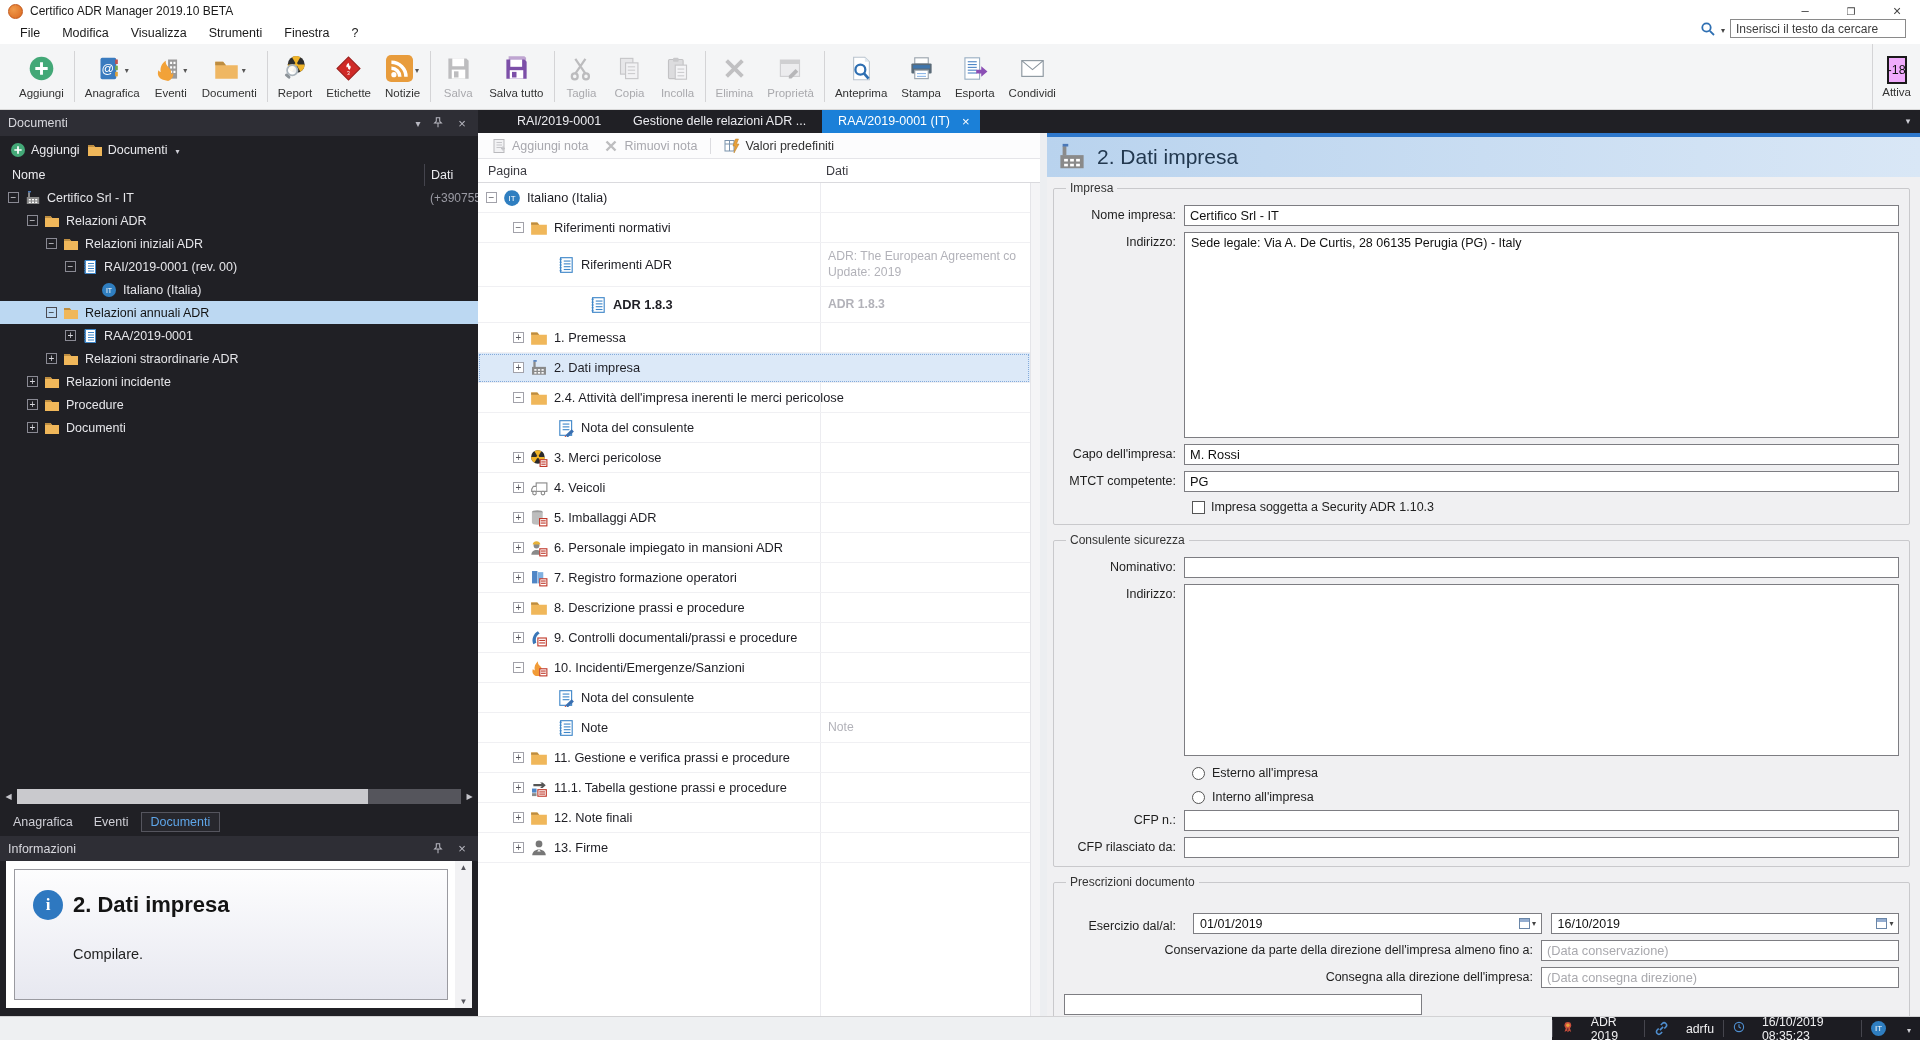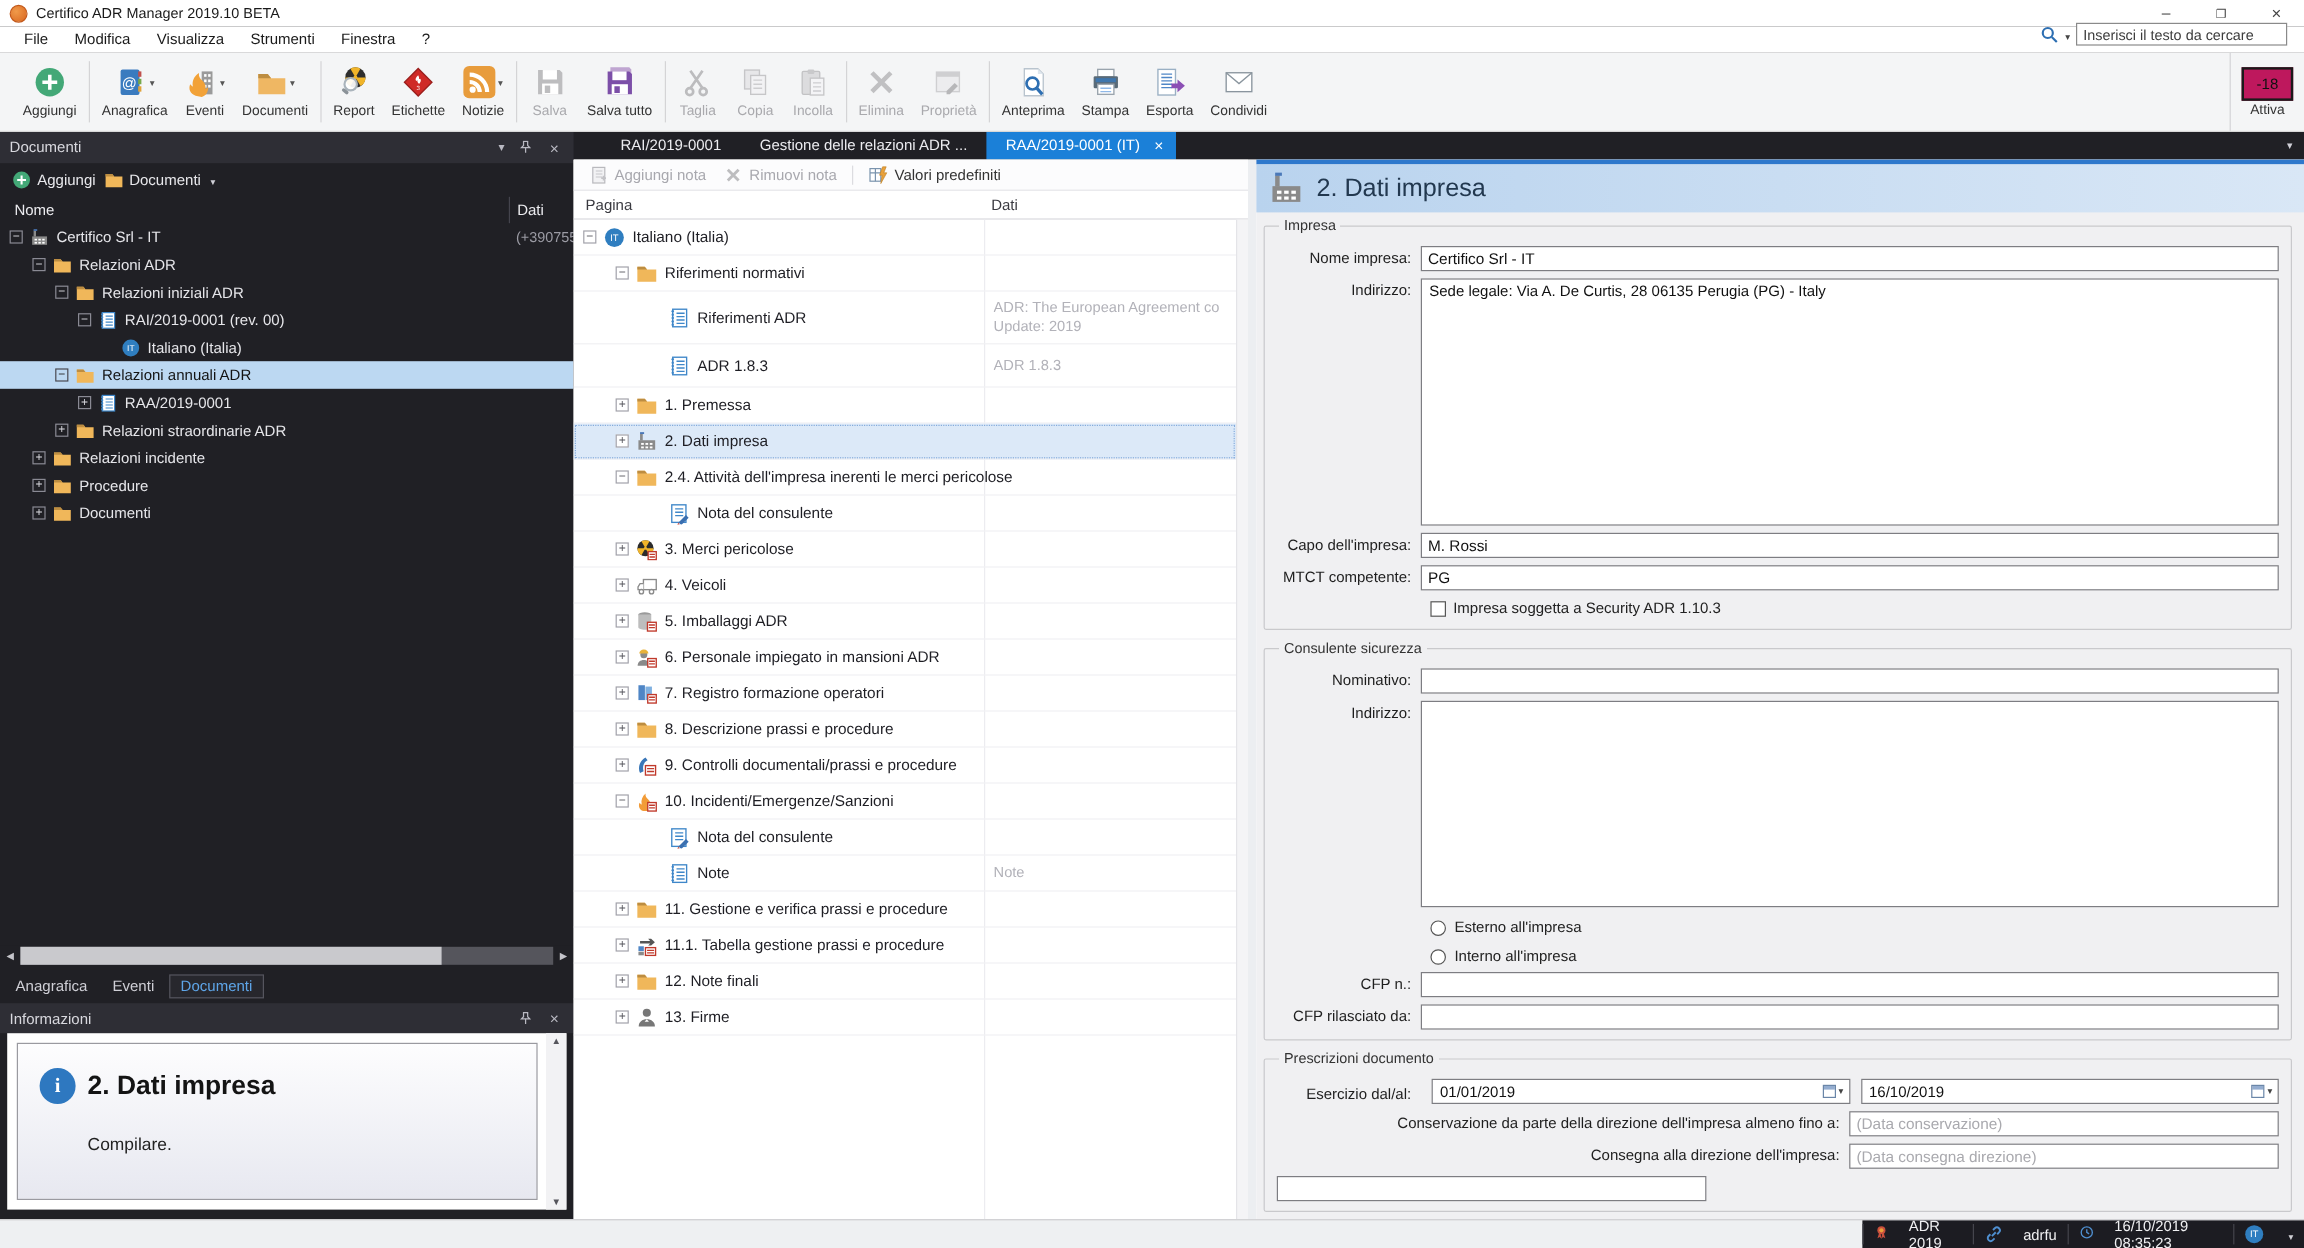--- a/index.html
+++ b/index.html
@@ -38,21 +38,21 @@
     border-bottom:1px solid #d8d8d8; display:flex; align-items:stretch; padding-left:12px; }
   .tb-btn { display:flex; flex-direction:column; align-items:center; justify-content:center;
     padding:3px 7px 4px; min-width:48px; gap:3px; font-size:11.5px; color:#333; }
   .tb-btn.disabled { color:#a9a9ad; }
   .ticon-row { display:flex; align-items:center; gap:2px; height:30px; }
   .ticon { width:27px; height:27px; }
   .tb-dd::after { content:"▾"; font-size:8px; color:#555; }
   .tb-sep { width:1px; background:#d4d4d6; margin:7px 3px; }
   .tb-right { margin-left:auto; display:flex; align-items:center; border-left:1px solid #d4d4d6; }
   .temp-btn { display:flex; flex-direction:column; align-items:center; padding:2px 9px; gap:2px; font-size:11.5px; color:#333; }
-  .temp-badge { width:43px; height:28px; border:2px solid #1a1a1a; background:#be185d;
+  .temp-badge { width:20px; height:28px; border:2px solid #1a1a1a; background:#f0abfc;
     display:flex; align-items:center; justify-content:center; font-size:12.5px; color:#111; }
 
   
   .main { position:absolute; top:110px; left:0; right:0; bottom:24px; background:#202025; }
 
   
   .left-panel { position:absolute; left:0; top:0; width:478px; height:100%; color:#e6e6ea; }
   .dock-header { height:26px; background:#2e2e35; display:flex; align-items:center;
     padding:0 8px; color:#d8d8de; }
   .dock-header .spacer { flex:1; }
@@ -136,21 +136,21 @@
   legend { font-size:12px; color:#333; padding:0 4px; margin-left:2px; }
   .frow { display:flex; align-items:flex-start; margin-top:6px; }
   .flabel { width:120px; flex:0 0 120px; text-align:right; padding:3px 8px 0 0; color:#1e1e1e; }
   .tinput { flex:1; height:21px; border:1px solid #7d7d82; background:#fff; font-size:12.8px;
     padding:0 5px; color:#111; font-family:"Liberation Sans", sans-serif; }
   .tarea { flex:1; border:1px solid #7d7d82; background:#fff; padding:3px 6px; color:#111; }
   .chkrow { margin:8px 0 2px 128px; display:flex; align-items:center; gap:6px; }
   .chk { width:13px; height:13px; border:1px solid #555; background:#fff; flex:0 0 13px; }
   .radiorow { margin:10px 0 0 128px; display:flex; align-items:center; gap:7px; }
   .radio { width:13px; height:13px; border:1px solid #555; border-radius:50%; background:#fff; flex:0 0 13px; }
-  .daterow { display:flex; align-items:center; margin-top:6px; gap:9px; }
+  .daterow { display:flex; align-items:center; margin-top:20px; gap:9px; }
   .date-field { flex:1; height:21px; border:1px solid #7d7d82; background:#fff; display:flex; align-items:center; }
   .date-val { flex:1; padding:0 6px; color:#111; }
   .date-btn { width:26px; height:100%; display:flex; align-items:center; justify-content:center; gap:2px; }
   .date-btn::after { content:"▾"; font-size:8px; color:#444; }
   .cal-ic { width:11px; height:11px; border:1px solid #6a86a8; background:
     linear-gradient(#94add0,#94add0) 0 0/100% 3px no-repeat, #fff; }
   .plabel { flex:1; text-align:right; padding:3px 8px 0 0; color:#1e1e1e; }
   .pinput { flex:0 0 358px; width:358px; }
   .ph-center::placeholder { color:#a9a9ae; opacity:1; }
   .ph-center { text-align:left; }
@@ -790,21 +790,21 @@
                   <circle cx="3.2" cy="13" r="0.9"></circle>
                 </g>
               </svg>
             </span>
             <span>Riferimenti ADR</span>
             <div class="mid-dati">
               <div>ADR: The European Agreement co</div>
               <div>Update: 2019</div>
             </div>
           </div>
-          <div class="mid-row" style="height: 36px; padding-left: 62px;">
+          <div class="mid-row" style="height: 36px; padding-left: 94px; font-weight: bold;">
             <span class="exp-spacer"></span>
             <span class="row-icon">
               <svg viewBox="0 0 16 16">
                 <rect x="3.2" y="1.5" width="10.3" height="13" fill="#fff" stroke="#3f87c9"></rect>
                 <g stroke="#3f87c9">
                   <line x1="6" y1="4.5" x2="12" y2="4.5"></line>
                   <line x1="6" y1="7" x2="12" y2="7"></line>
                   <line x1="6" y1="9.5" x2="12" y2="9.5"></line>
                   <line x1="6" y1="12" x2="12" y2="12"></line>
                 </g>

